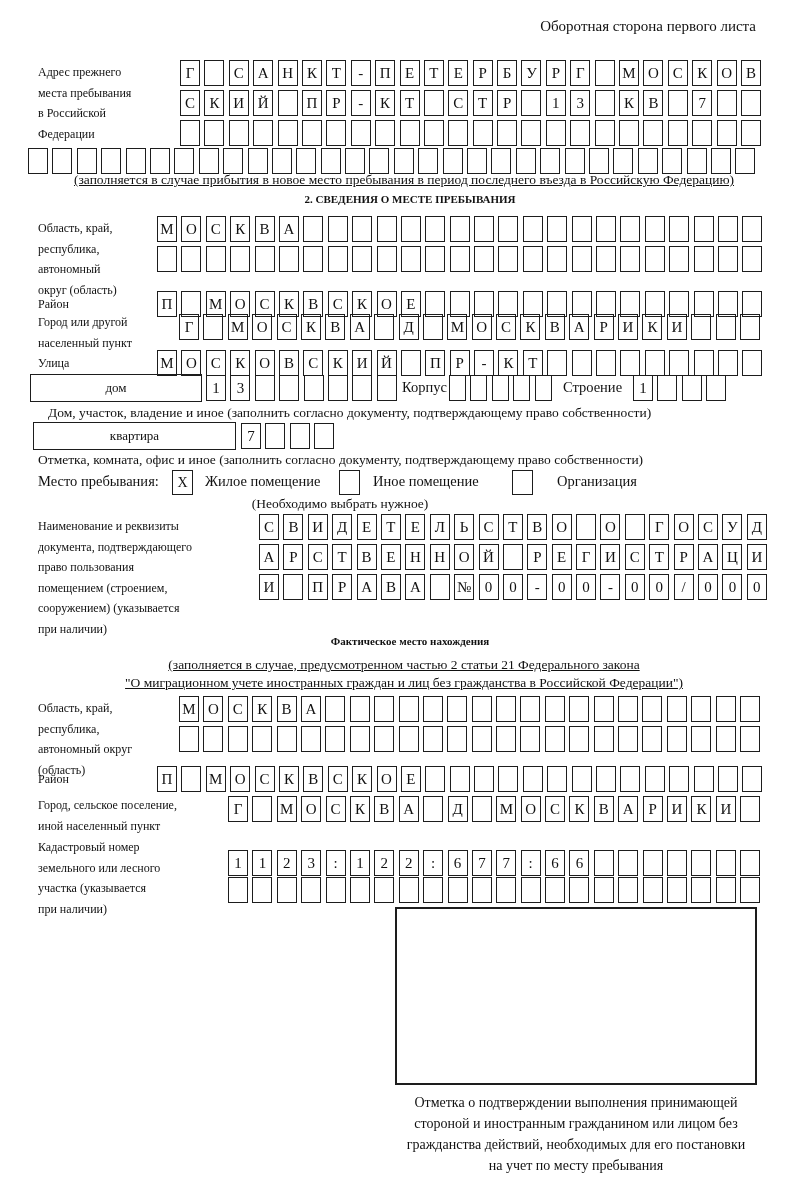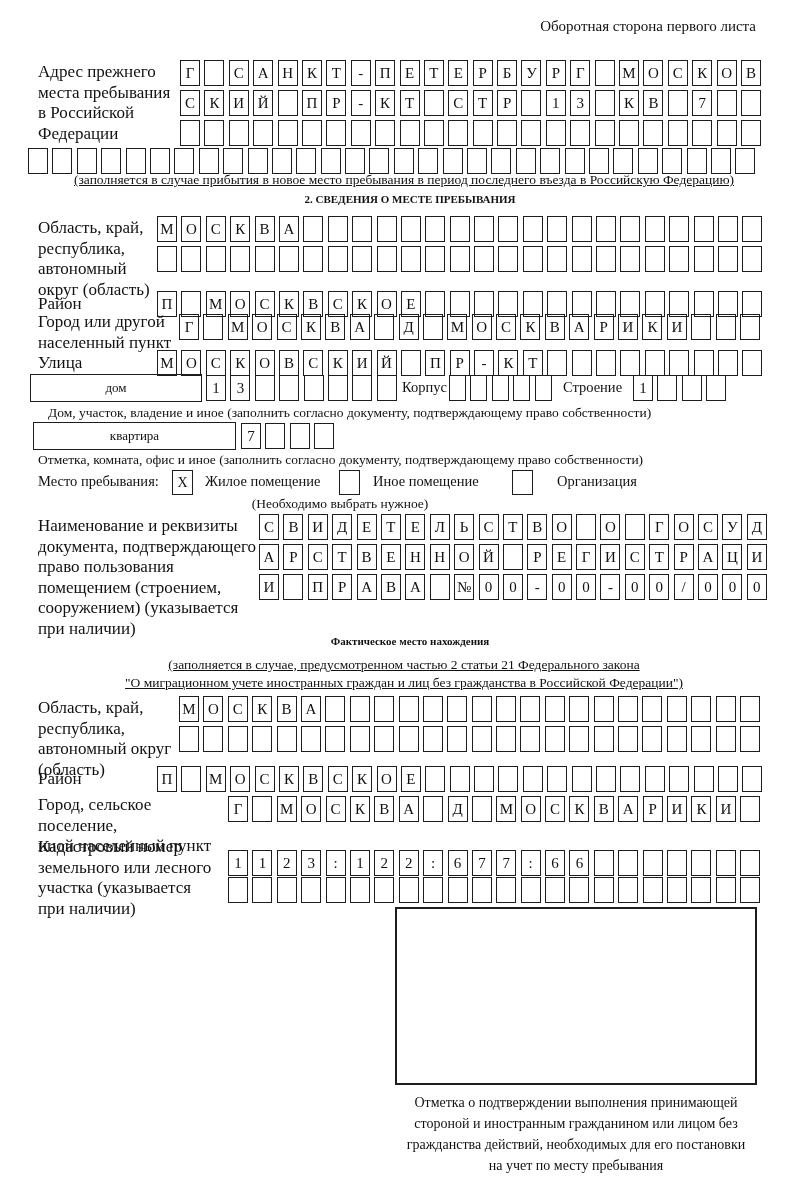--- a/index.html
+++ b/index.html
@@ -1,18 +1,18 @@
 <!DOCTYPE html>
 <html><head>
 <meta charset="utf-8">
 <style>
   html,body{margin:0;padding:0;background:#fff;}
   .page{position:relative;width:800px;height:1180px;background:#ffffff;
         font-family:"Liberation Serif",serif;color:#111;overflow:hidden;}
-  .lbl{position:absolute;white-space:pre-line;font-size:17px;line-height:20.5px;}
+  .lbl{position:absolute;white-space:pre-line;font-size:12px;line-height:20.5px;}
   .txt{position:absolute;font-size:14.5px;}
   .note{position:absolute;font-size:13.5px;}
   .center{left:4px;width:100%;text-align:center;text-decoration:underline;}
   .title{position:absolute;left:0;width:100%;text-align:center;font-weight:bold;font-size:11px;padding-left:10px;}
   .hnote{position:absolute;top:18px;right:44px;font-size:15px;}
   .cellrow{position:absolute;display:flex;gap:4.4px;}
   .cell{width:20px;height:26px;box-sizing:border-box;border:1.6px solid #1d1d1d;
         display:flex;align-items:center;justify-content:center;font-size:15px;flex:none;}
   .cellrow.small .cell{width:17px;}
   .wbox{position:absolute;height:28px;box-sizing:border-box;border:1.6px solid #1d1d1d;

